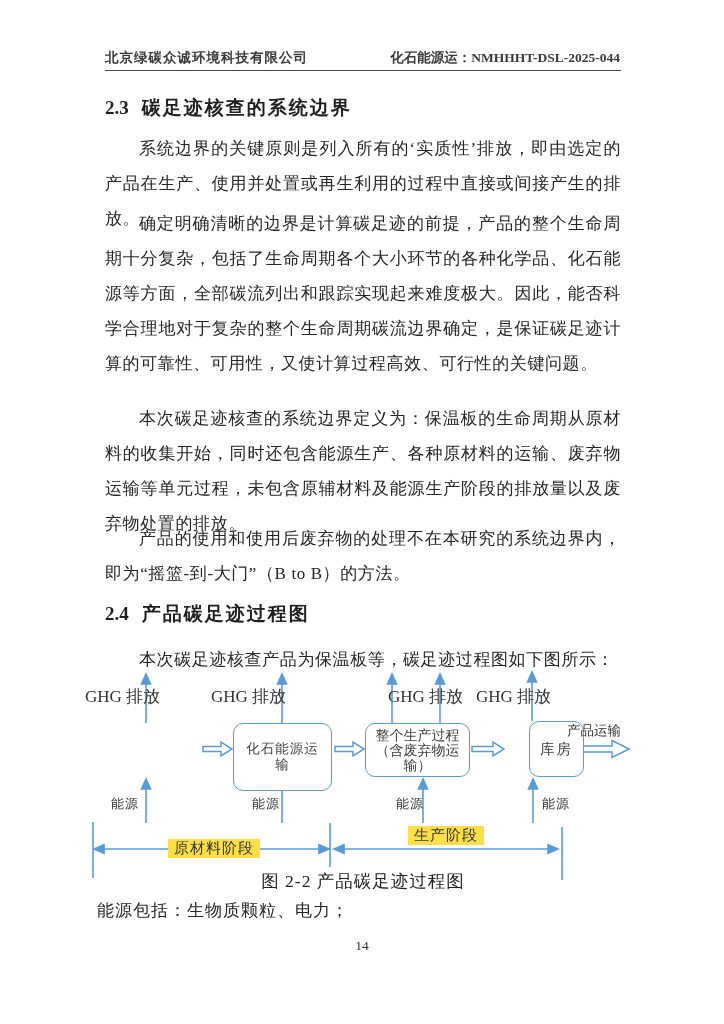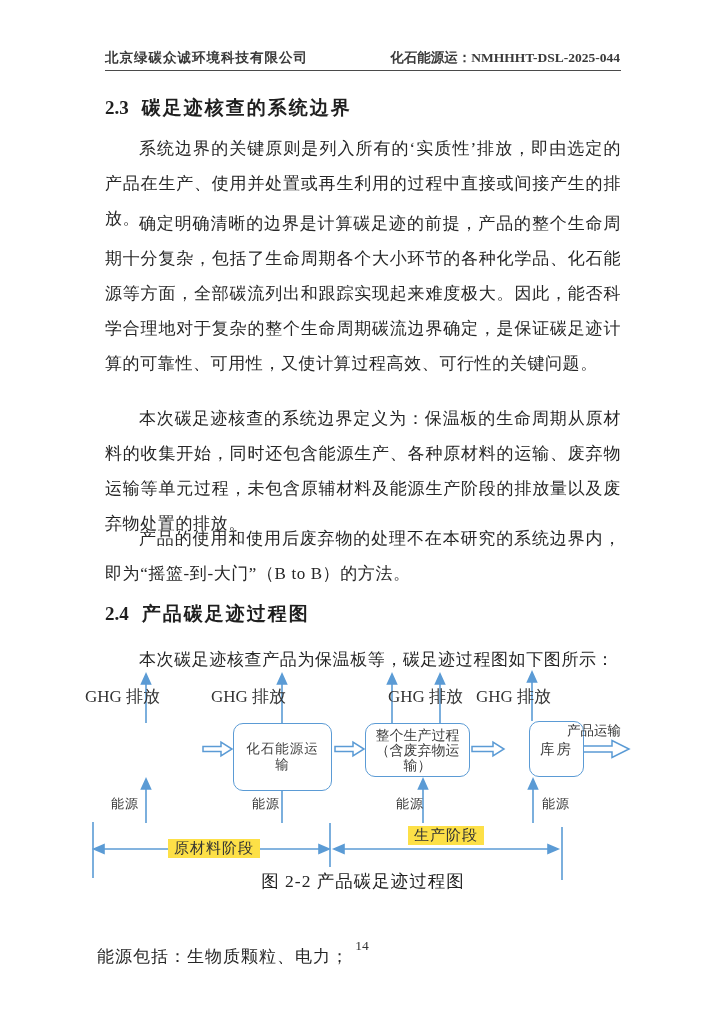--- a/index.html
+++ b/index.html
@@ -31,21 +31,21 @@
   .dbox{
     position:absolute;box-sizing:border-box;border:1.6px solid #5B9BD5;border-radius:10px;
     background:#fff;display:flex;flex-direction:column;align-items:center;justify-content:center;
     color:#3f3f3f;text-align:center;
   }
   .stage-label{
     position:absolute;background:#fde047;padding:0 6px;font-size:15px;color:#333;
     white-space:nowrap;letter-spacing:1px;
   }
   .caption{left:105px;top:869px;width:516px;text-align:center;font-size:17.5px;color:#222;letter-spacing:1px;}
-  .footnote{left:97px;top:899px;font-size:17px;color:#262626;letter-spacing:1px;margin-top:46px;}
+  .footnote{left:97px;top:899px;font-size:17px;color:#262626;letter-spacing:1px;}
   .pageno{left:0;top:938px;width:724px;text-align:center;font-size:13.5px;color:#333;}
 </style>
 </head>
 <body>
 
 <div class="abs hdr-company">北京绿碳众诚环境科技有限公司</div>
 <div class="abs hdr-file"><span>化石能源运：</span><span>NMHHHT-DSL-2025-044</span></div>
 <div class="abs hdr-rule"></div>
 
 <div class="abs heading" style="top:95px;">

